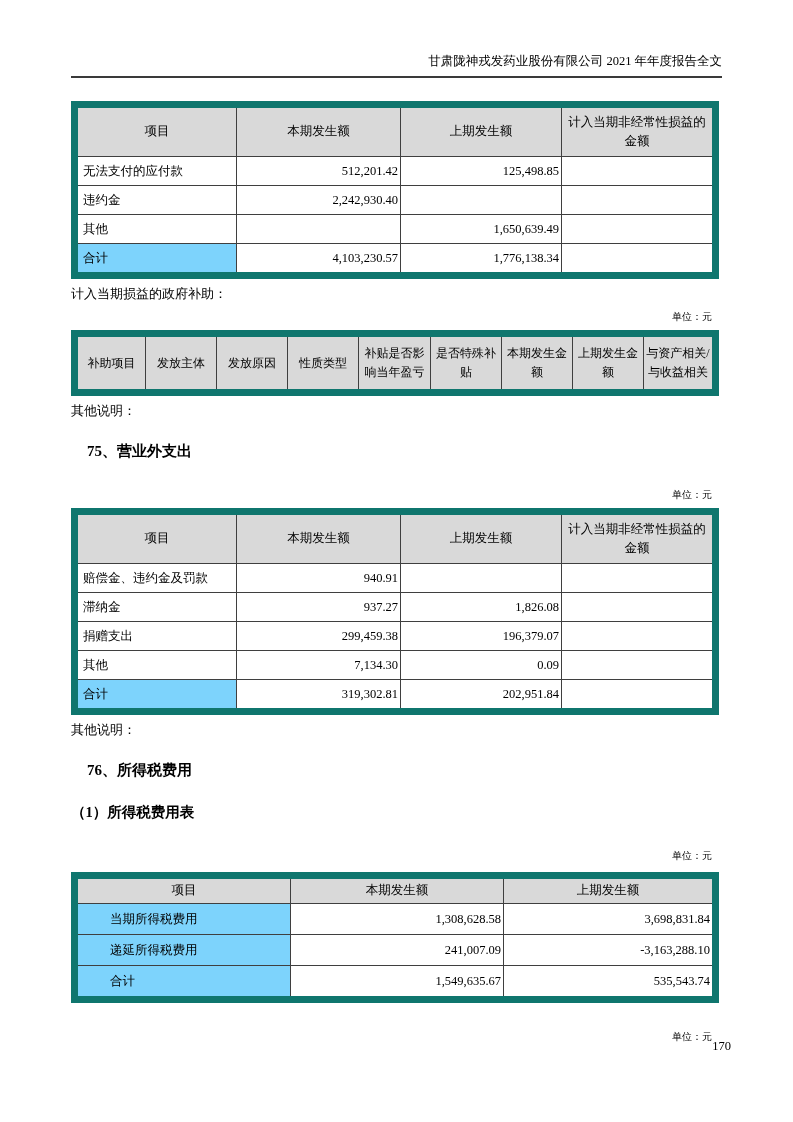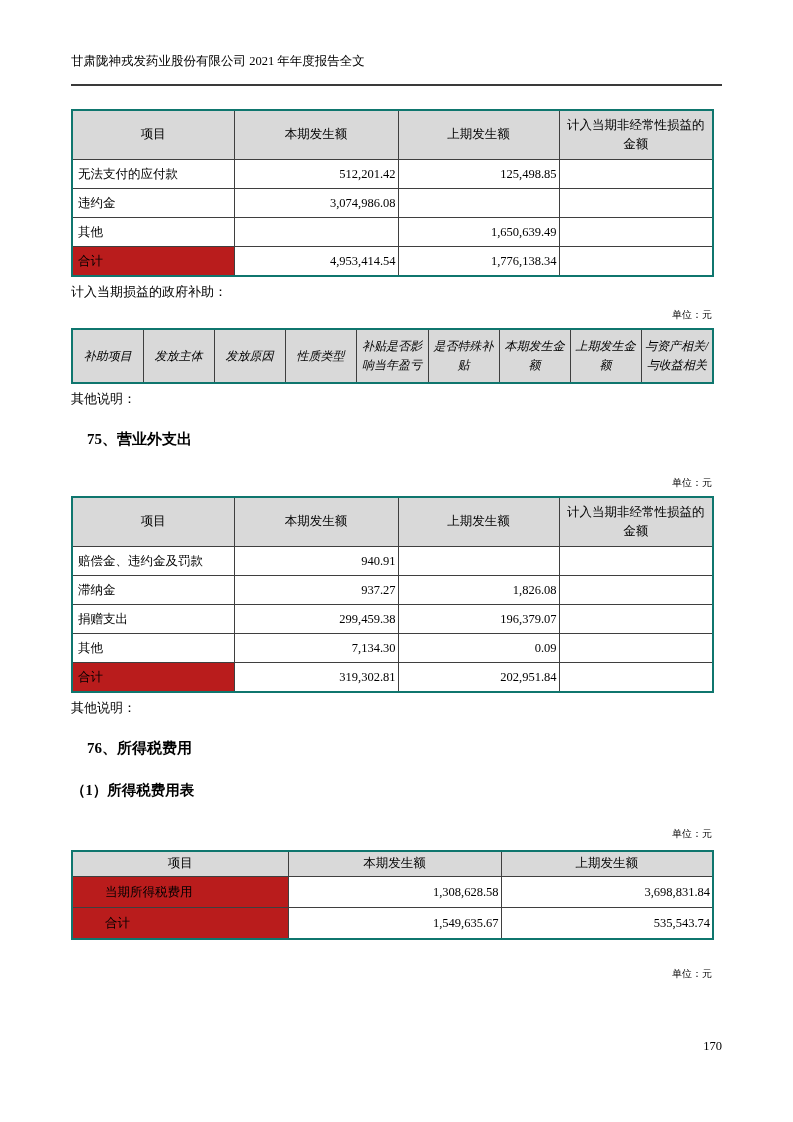--- a/index.html
+++ b/index.html
@@ -6,54 +6,55 @@
   body {
     width: 793px; height: 1122px;
     font-family: "Liberation Serif", "DejaVu Serif", serif;
     color: #000;
   }
   .page { position: relative; width: 793px; height: 1122px; overflow: hidden; background: #fff; }
   .content { margin: 0 71px; width: 651px; }
 
   .doc-header {
     padding-top: 53px;
-    padding-bottom: 14px;
+    padding-bottom: 6px;
+    text-align: right;
     font-size: 12.5px;
     border-bottom: 2.5px solid #3a3a3a;
   }
 
   table {
     border-collapse: collapse;
     table-layout: fixed;
     width: 641px;
     font-size: 12.5px;
-    border: 2px solid #0f766e;
+    border: 7px solid #0f766e;
   }
   th, td {
     border: 1px solid #3f3f3f;
     padding: 2px 5px;
     overflow: hidden;
     word-break: break-all;
     vertical-align: middle;
     font-weight: normal;
   }
   th { background: #d9d9d9; text-align: center; line-height: 1.55; }
   td.label { text-align: left; }
   td.num { text-align: right; padding-right: 2px; }
-  td.shade { background: #b91c1c; }
+  td.shade { background: #7dd3fc; }
 
   .tbl-main { margin-top: 23px; }
   .tbl-main th { height: 44px; padding: 2px 3px; }
   .tbl-main td { height: 24px; }
 
   .note { margin: 6px 0 0 0; font-size: 13px; }
 
   .unit { margin-top: 7px; width: 641px; text-align: right; font-size: 10px; }
 
-  .tbl-subsidy { margin-top: 6px; font-style: italic; }
+  .tbl-subsidy { margin-top: 6px; }
   .tbl-subsidy th { height: 48px; padding: 2px 1px; font-size: 12px; }
 
   h3.sec {
     margin: 22px 0 0 16px;
     font-size: 15px;
     font-weight: bold;
   }
   h4.sub {
     margin: 23px 0 0 0;
     font-size: 14.5px;
@@ -65,21 +66,21 @@
   .tbl-expense th { height: 44px; padding: 2px 3px; }
   .tbl-expense td { height: 24px; }
 
   .tbl-tax { margin-top: 9px; }
   .tbl-tax th { height: 20px; }
   .tbl-tax td { height: 26px; padding-left: 32px; }
 
   .page-number {
     position: absolute;
     top: 1039px;
-    right: 71px;
+    right: 62px;
     font-size: 12.5px;
   }
 </style>
 </head>
 <body>
 
 <div class="page">
   <div class="content">
 
     <div class="doc-header">
@@ -101,33 +102,33 @@
         <th>计入当期非经常性损益的金额</th>
       </tr>
       <tr>
         <td class="label">无法支付的应付款</td>
         <td class="num">512,201.42</td>
         <td class="num">125,498.85</td>
         <td class="num"></td>
       </tr>
       <tr>
         <td class="label">违约金</td>
-        <td class="num">3,074,986.08</td>
+        <td class="num">2,242,930.40</td>
         <td class="num"></td>
         <td class="num"></td>
       </tr>
       <tr>
         <td class="label">其他</td>
         <td class="num"></td>
         <td class="num">1,650,639.49</td>
         <td class="num"></td>
       </tr>
       <tr>
         <td class="label shade">合计</td>
-        <td class="num">4,953,414.54</td>
+        <td class="num">4,103,230.57</td>
         <td class="num">1,776,138.34</td>
         <td class="num"></td>
       </tr>
     </tbody>
       </table>
 
     <p class="note">计入当期损益的政府补助：</p>
 
     <div class="unit">单位：元</div>
 
@@ -230,20 +231,25 @@
         <th>项目</th>
         <th>本期发生额</th>
         <th>上期发生额</th>
       </tr>
       <tr>
         <td class="label shade">当期所得税费用</td>
         <td class="num">1,308,628.58</td>
         <td class="num">3,698,831.84</td>
       </tr>
       <tr>
+        <td class="label shade">递延所得税费用</td>
+        <td class="num">241,007.09</td>
+        <td class="num">-3,163,288.10</td>
+      </tr>
+      <tr>
         <td class="label shade">合计</td>
         <td class="num">1,549,635.67</td>
         <td class="num">535,543.74</td>
       </tr>
     </tbody>
       </table>
 
 
     <div class="unit sp-lg">单位：元</div>
 

